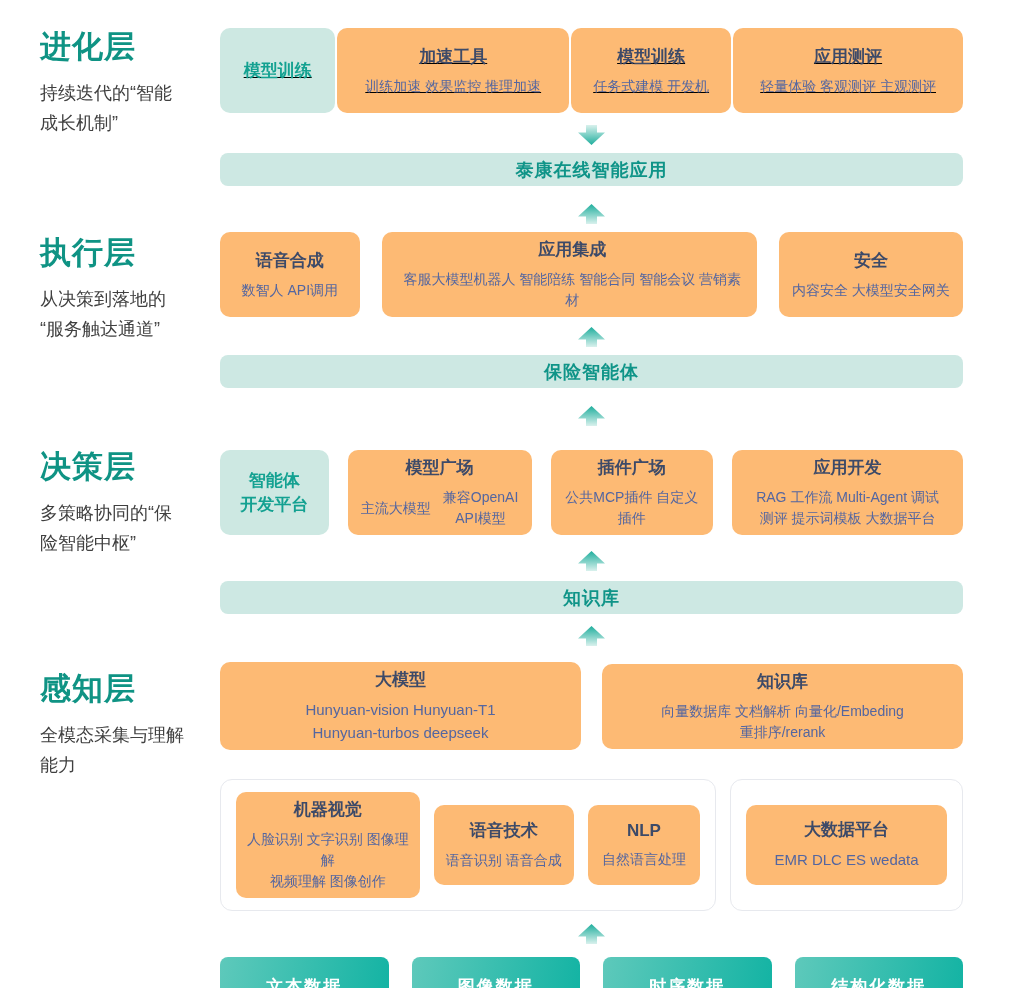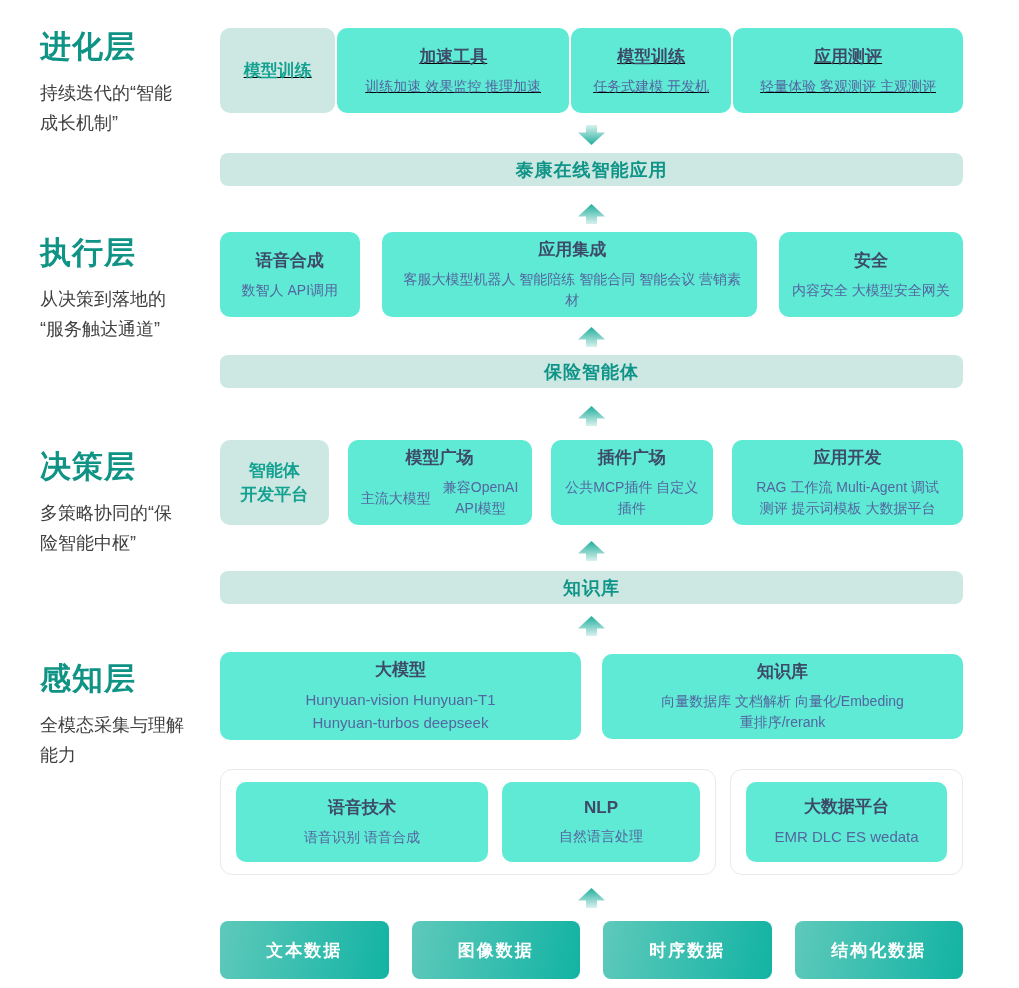--- a/index.html
+++ b/index.html
@@ -5,21 +5,21 @@
   html,body{margin:0;padding:0;background:#ffffff;}
   body{width:1019px;height:988px;font-family:"Liberation Sans",sans-serif;overflow:hidden;}
   .page{box-sizing:border-box;width:1019px;padding:28px 56px 20px 40px;}
   .layer{display:flex;}
   .leftcol{flex:0 0 180px;width:180px;box-sizing:border-box;}
   .rightcol{flex:1;min-width:0;}
   .ltitle{font-size:31px;font-weight:800;color:#0f9384;letter-spacing:1px;line-height:1.1;}
   .lsub{margin-top:15px;font-size:18px;color:#404040;line-height:1.65;}
   .lines{white-space:pre-line;}
   .cards{display:flex;align-items:stretch;}
-  .card{background:#5eead4;border-radius:10px;min-height:85px;box-sizing:border-box;
+  .card{background:#fdba74;border-radius:10px;min-height:85px;box-sizing:border-box;
         display:flex;flex-direction:column;align-items:center;justify-content:center;
         gap:8px;padding:6px 10px;}
   .card .t{font-size:17px;font-weight:700;color:#3d4a68;text-align:center;}
   .card .s{font-size:14px;color:#5466a0;text-align:center;line-height:1.5;}
   .srow{display:flex;gap:12px;align-items:center;justify-content:center;}
   .accent{background:#cde8e2;color:#13a191;font-weight:700;font-size:17px;
           text-align:center;line-height:1.4;}
   .banner{height:33px;background:#cde8e3;border-radius:8px;display:flex;align-items:center;
           justify-content:center;font-size:18px;font-weight:700;color:#0f9488;letter-spacing:1px;}
   .arrowrow{display:flex;justify-content:center;line-height:0;}
@@ -133,21 +133,21 @@
         <svg width="27" height="20" viewBox="0 0 27 20">
           <defs>
               <linearGradient id="gu3" x1="0" y1="0" x2="0" y2="1">
             <stop offset="0" stop-color="#1fae9d"></stop>
                 <stop offset="1" stop-color="#d9f1ed"></stop>
           </linearGradient>
             </defs>
           <path d="M13.5 0 L27 12.5 L19 12.5 L19 20 L8 20 L8 12.5 L0 12.5 Z" fill="url(#gu3)"></path>
         </svg>
       </div>
-      <div class="cards" style="gap:19px;margin-top:14px;">
+      <div class="cards" style="gap:19px;margin-top:24px;">
         <div class="card accent lines" style="flex:100;min-height:80px;">智能体
 开发平台</div>
         <div class="card" style="flex:185;min-height:80px;">
           <div class="t">模型广场</div>
           <div class="s srow">
             <span>主流大模型</span>
             <span class="lines">兼容OpenAI
 API模型</span>
           </div>
         </div>
@@ -201,20 +201,25 @@
 Hunyuan-turbos deepseek</div>
         </div>
         <div class="card" style="flex:1;min-height:80px;">
           <div class="t">知识库</div>
           <div class="s lines">向量数据库  文档解析  向量化/Embeding
 重排序/rerank</div>
         </div>
       </div>
       <div class="groups" style="gap:14px;margin-top:29px;">
         <div class="group" style="flex:508;gap:14px;">
+          <div class="card" style="flex:188;">
+            <div class="t">机器视觉</div>
+            <div class="s lines">人脸识别 文字识别 图像理解
+视频理解 图像创作</div>
+          </div>
           <div class="card" style="flex:138;">
             <div class="t">语音技术</div>
             <div class="s lines">语音识别 语音合成</div>
           </div>
           <div class="card" style="flex:106;">
             <div class="t">NLP</div>
             <div class="s lines">自然语言处理</div>
           </div>
         </div>
         <div class="group" style="flex:220;">

